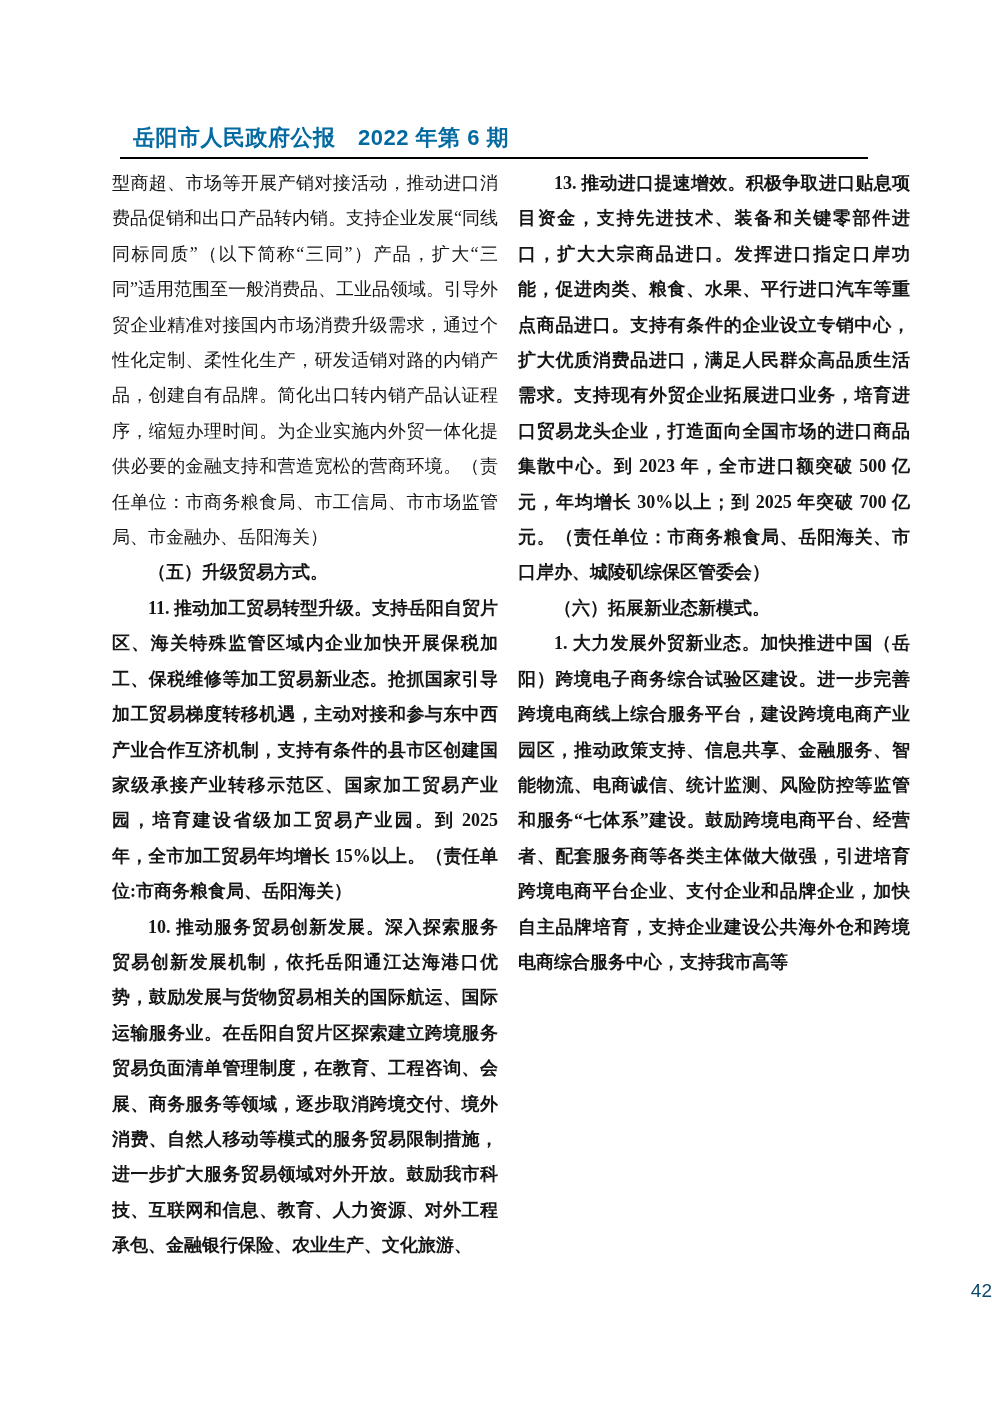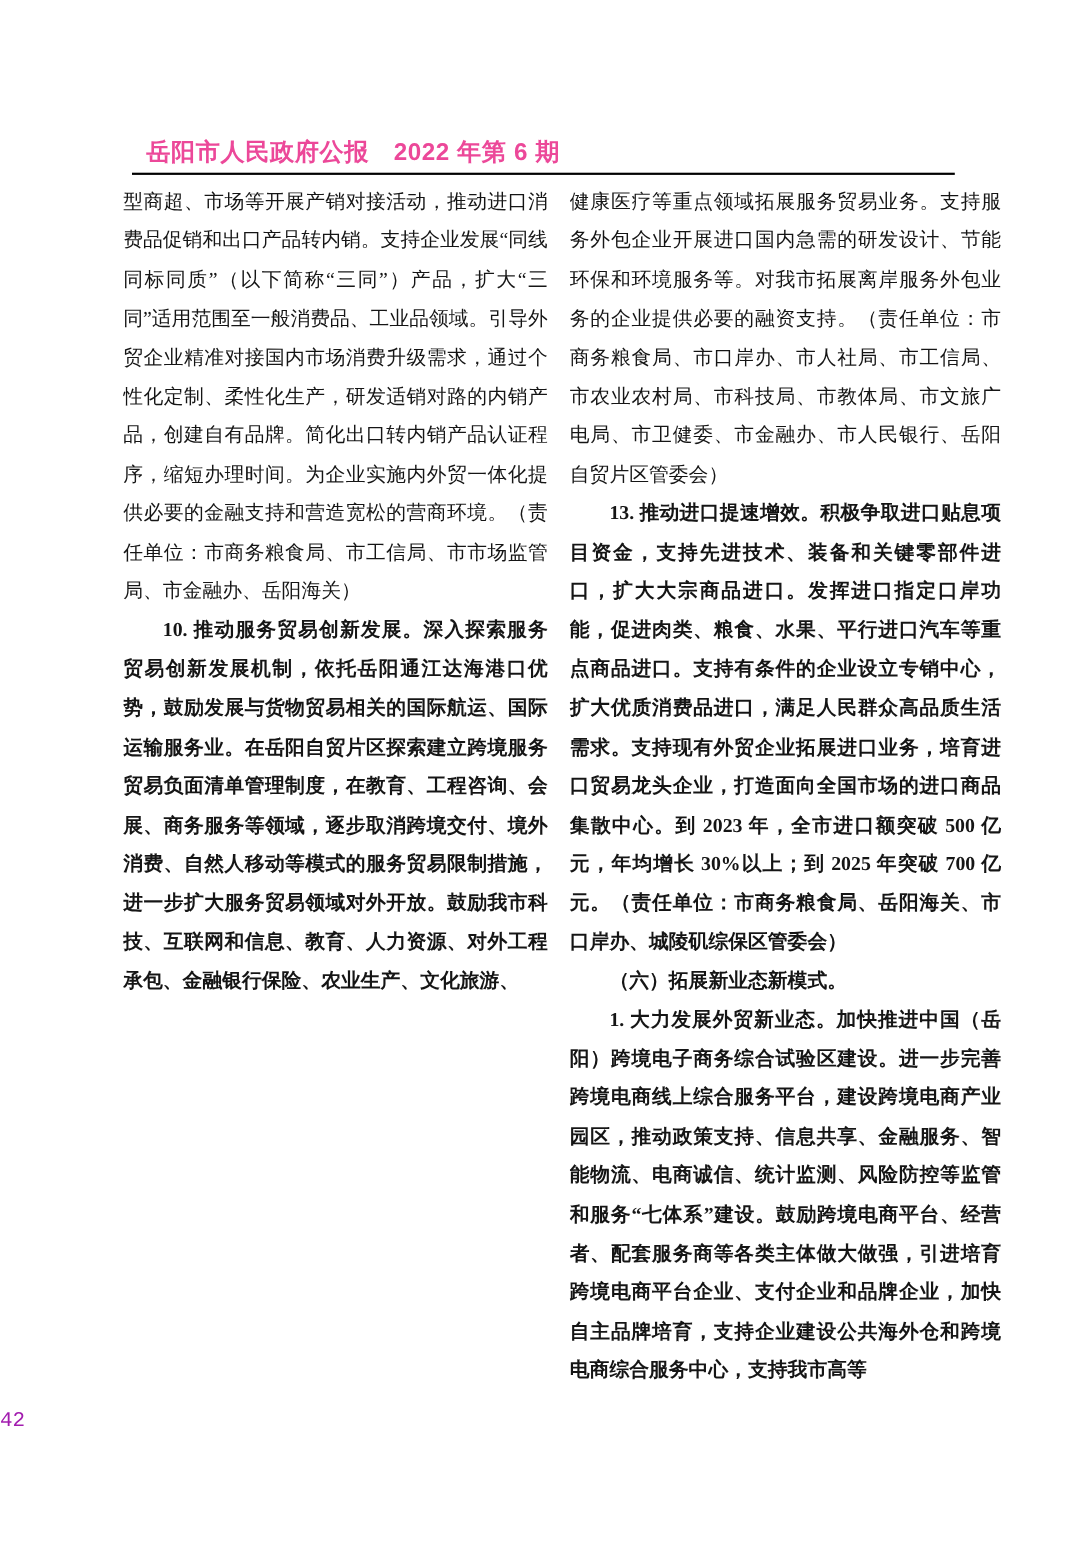--- a/index.html
+++ b/index.html
@@ -24,21 +24,21 @@
     border-bottom: 2px solid #000000;
     padding-bottom: 6px;
   }
   .header-title {
     font-family: "Liberation Sans", "DejaVu Sans", sans-serif;
     font-weight: 700;
     font-size: 22px;
     line-height: 26px;
     padding-left: 13px;
     letter-spacing: 0.5px;
-    color: #ec4899;
+    color: #0369a1;
     white-space: nowrap;
   }
   .columns {
     position: absolute;
     left: 112px;
     top: 166px;
     width: 798px;
     height: 1102px;
     display: flex;
     gap: 20px;
@@ -61,44 +61,45 @@
   }
   .para.indent {
     text-indent: 2em;
     font-weight: bold;
   }
   .page-number {
     position: absolute;
     top: 1280px;
     left: 0;
     width: 100%;
-    text-align: left;
-    font-family: Liberation Mono, monospace;
+    text-align: right;
+    font-family: Liberation Sans, sans-serif;
     font-size: 19px;
-    color: #a21caf;
+    color: #0c4a6e;
   }
 </style>
 </head>
 <body>
 
 <div class="page">
 
   <div class="header">
     <div class="header-title">岳阳市人民政府公报　2022 年第 6 期</div>
   </div>
 
   <div class="columns">
 
     <div class="col col-left">
       <p class="para">型商超、市场等开展产销对接活动，推动进口消费品促销和出口产品转内销。支持企业发展“同线同标同质”（以下简称“三同”）产品，扩大“三同”适用范围至一般消费品、工业品领域。引导外贸企业精准对接国内市场消费升级需求，通过个性化定制、柔性化生产，研发适销对路的内销产品，创建自有品牌。简化出口转内销产品认证程序，缩短办理时间。为企业实施内外贸一体化提供必要的金融支持和营造宽松的营商环境。（责任单位：市商务粮食局、市工信局、市市场监管局、市金融办、岳阳海关）</p>
+      <p class="para indent">（五）升级贸易方式。</p>
+      <p class="para indent">11. 推动加工贸易转型升级。支持岳阳自贸片区、海关特殊监管区域内企业加快开展保税加工、保税维修等加工贸易新业态。抢抓国家引导加工贸易梯度转移机遇，主动对接和参与东中西产业合作互济机制，支持有条件的县市区创建国家级承接产业转移示范区、国家加工贸易产业园，培育建设省级加工贸易产业园。到 2025 年，全市加工贸易年均增长 15%以上。（责任单位:市商务粮食局、岳阳海关）</p>
       <p class="para indent">10. 推动服务贸易创新发展。深入探索服务贸易创新发展机制，依托岳阳通江达海港口优势，鼓励发展与货物贸易相关的国际航运、国际运输服务业。在岳阳自贸片区探索建立跨境服务贸易负面清单管理制度，在教育、工程咨询、会展、商务服务等领域，逐步取消跨境交付、境外消费、自然人移动等模式的服务贸易限制措施，进一步扩大服务贸易领域对外开放。鼓励我市科技、互联网和信息、教育、人力资源、对外工程承包、金融银行保险、农业生产、文化旅游、</p>
     </div>
 
     <div class="col col-right">
-      <p class="para">健康医疗等重点领域拓展服务贸易业务。支持服务外包企业开展进口国内急需的研发设计、节能环保和环境服务等。对我市拓展离岸服务外包业务的企业提供必要的融资支持。（责任单位：市商务粮食局、市口岸办、市人社局、市工信局、市农业农村局、市科技局、市教体局、市文旅广电局、市卫健委、市金融办、市人民银行、岳阳自贸片区管委会）</p>
       <p class="para indent">13. 推动进口提速增效。积极争取进口贴息项目资金，支持先进技术、装备和关键零部件进口，扩大大宗商品进口。发挥进口指定口岸功能，促进肉类、粮食、水果、平行进口汽车等重点商品进口。支持有条件的企业设立专销中心，扩大优质消费品进口，满足人民群众高品质生活需求。支持现有外贸企业拓展进口业务，培育进口贸易龙头企业，打造面向全国市场的进口商品集散中心。到 2023 年，全市进口额突破 500 亿元，年均增长 30%以上；到 2025 年突破 700 亿元。（责任单位：市商务粮食局、岳阳海关、市口岸办、城陵矶综保区管委会）</p>
       <p class="para indent">（六）拓展新业态新模式。</p>
       <p class="para indent">1. 大力发展外贸新业态。加快推进中国（岳阳）跨境电子商务综合试验区建设。进一步完善跨境电商线上综合服务平台，建设跨境电商产业园区，推动政策支持、信息共享、金融服务、智能物流、电商诚信、统计监测、风险防控等监管和服务“七体系”建设。鼓励跨境电商平台、经营者、配套服务商等各类主体做大做强，引进培育跨境电商平台企业、支付企业和品牌企业，加快自主品牌培育，支持企业建设公共海外仓和跨境电商综合服务中心，支持我市高等</p>
     </div>
 
   </div>
 
   <div class="page-number">42</div>
 
 </div>

